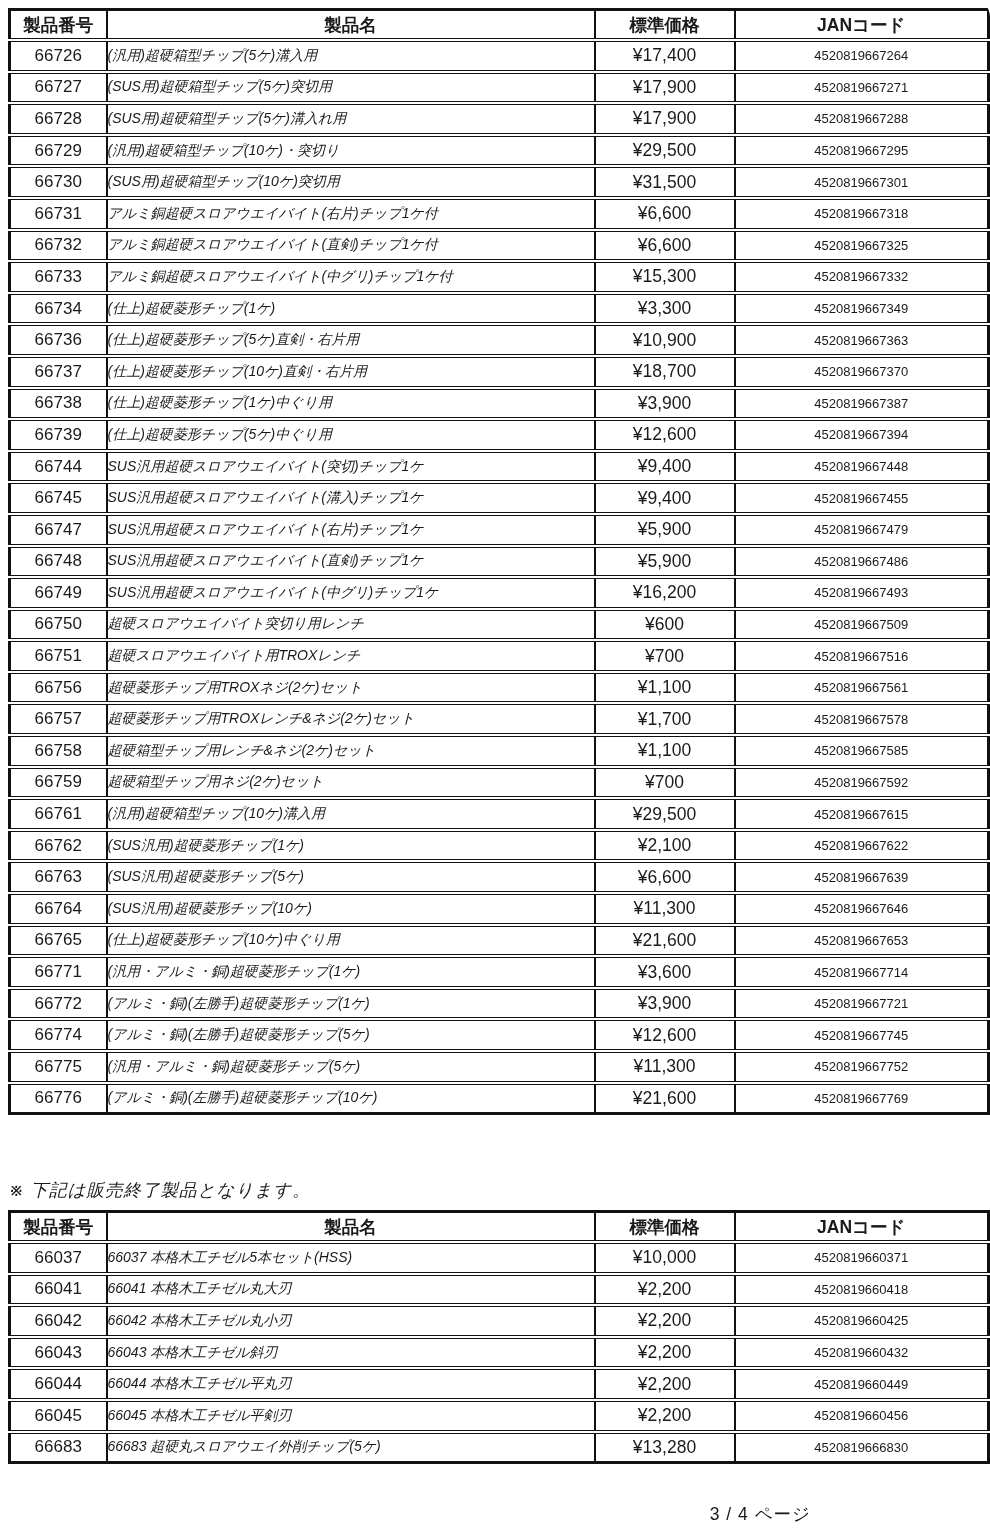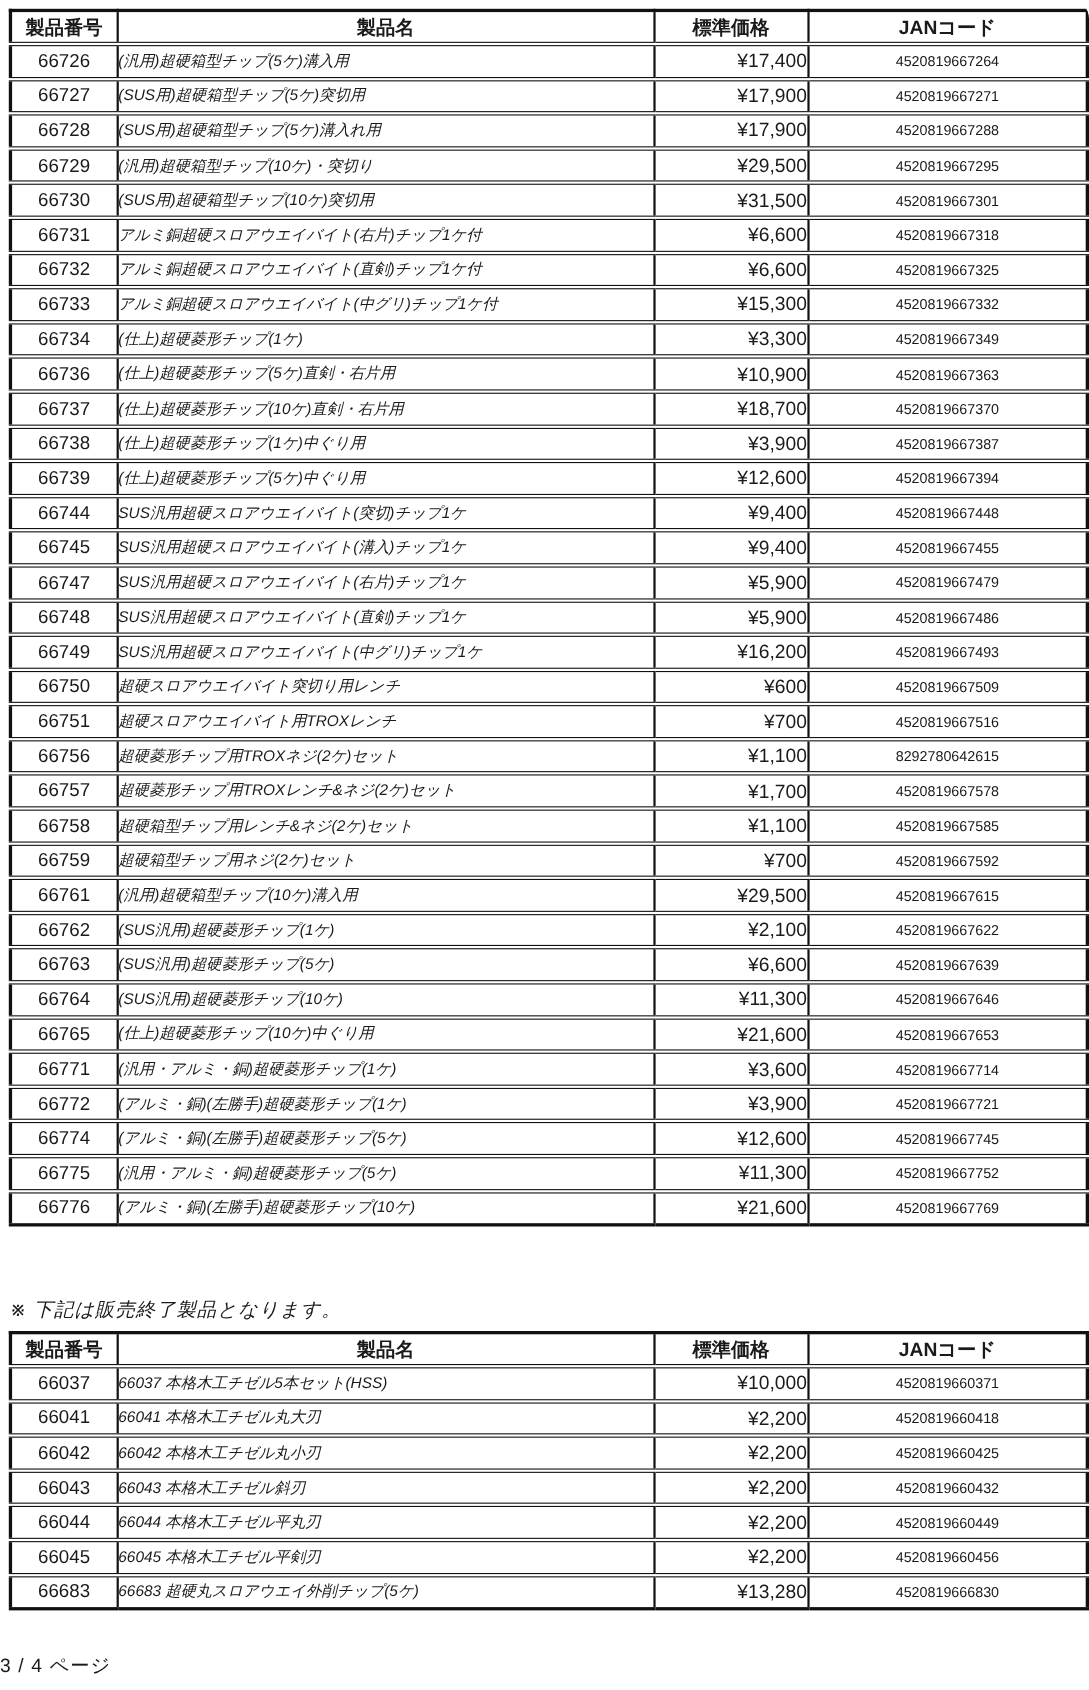--- a/index.html
+++ b/index.html
@@ -51,38 +51,38 @@
   }
   table.price-table tbody td {
     height: 27.6px;
     border-top: 4px double #111111;
     border-bottom: 4px double #111111;
   }
   table.price-table tbody tr:last-child td { border-bottom: 3px solid #111111; }
 
   td.col-no    { text-align: center; font-size: 17px; }
   td.col-name  { text-align: left;  padding-left: 6px; font-size: 14px; font-style: italic; }
-  td.col-price { text-align: right; padding-right: 5px; font-size: 17.5px; }
+  td.col-price { text-align: center; padding-right: 5px; font-size: 17.5px; }
   td.col-jan   { text-align: center; padding-right: 9px; font-size: 13px; }
 
   .note {
     position: absolute;
     left: 9px;
     top: 1178px;
     margin: 0;
     font-size: 17.5px;
     letter-spacing: 1px;
     font-style: italic;
   }
   .footer {
     position: absolute;
     left: 0;
     top: 1502px;
     width: 811px;
-    text-align: left;
+    text-align: right;
     font-size: 17.5px;
     letter-spacing: 1px;
   }
 </style>
 </head>
 <body>
 
 <div class="page">
 
   <table class="price-table" id="main-table">
@@ -218,21 +218,21 @@
         <tr>
           <td class="col-no">66751</td>
           <td class="col-name">超硬スロアウエイバイト用TROXレンチ</td>
           <td class="col-price">¥700</td>
           <td class="col-jan">4520819667516</td>
         </tr>
         <tr>
           <td class="col-no">66756</td>
           <td class="col-name">超硬菱形チップ用TROXネジ(2ケ)セット</td>
           <td class="col-price">¥1,100</td>
-          <td class="col-jan">8292780642615</td>
+          <td class="col-jan">4520819667561</td>
         </tr>
         <tr>
           <td class="col-no">66757</td>
           <td class="col-name">超硬菱形チップ用TROXレンチ&amp;ネジ(2ケ)セット</td>
           <td class="col-price">¥1,700</td>
           <td class="col-jan">4520819667578</td>
         </tr>
         <tr>
           <td class="col-no">66758</td>
           <td class="col-name">超硬箱型チップ用レンチ&amp;ネジ(2ケ)セット</td>

